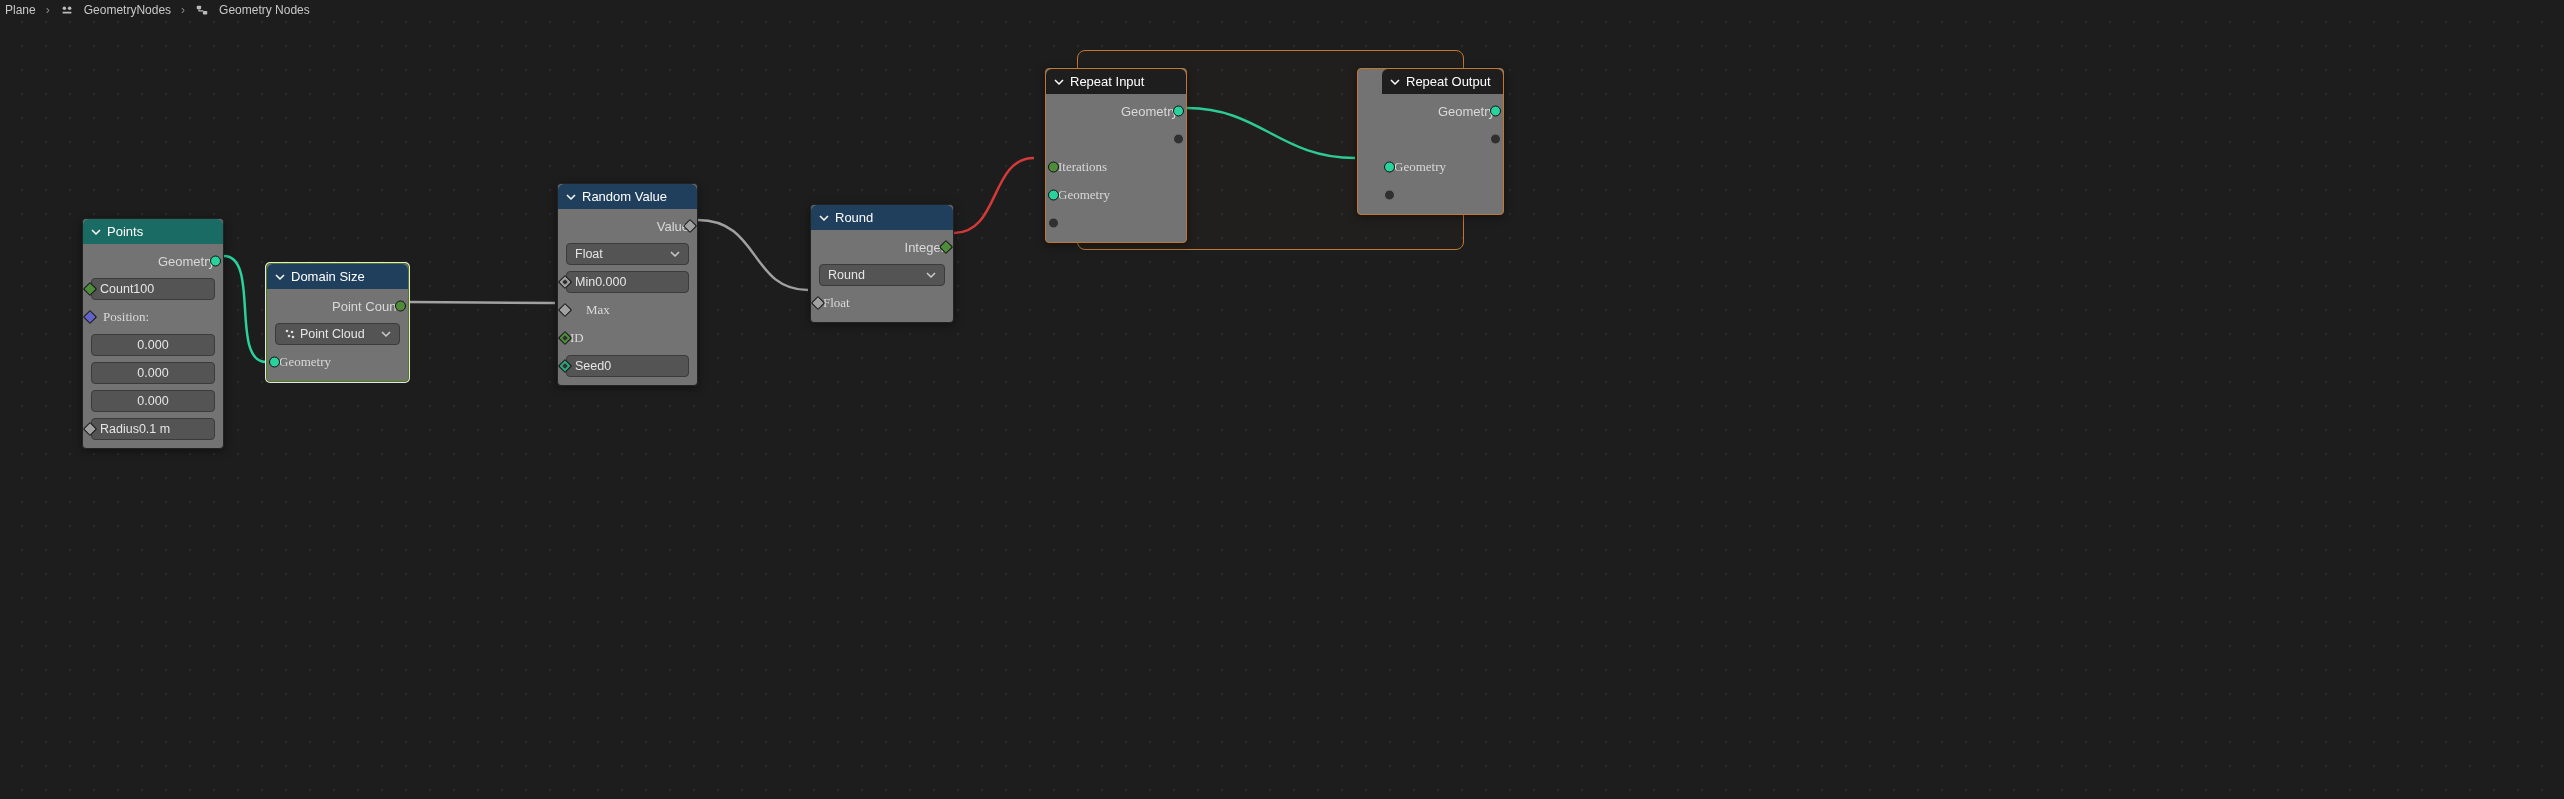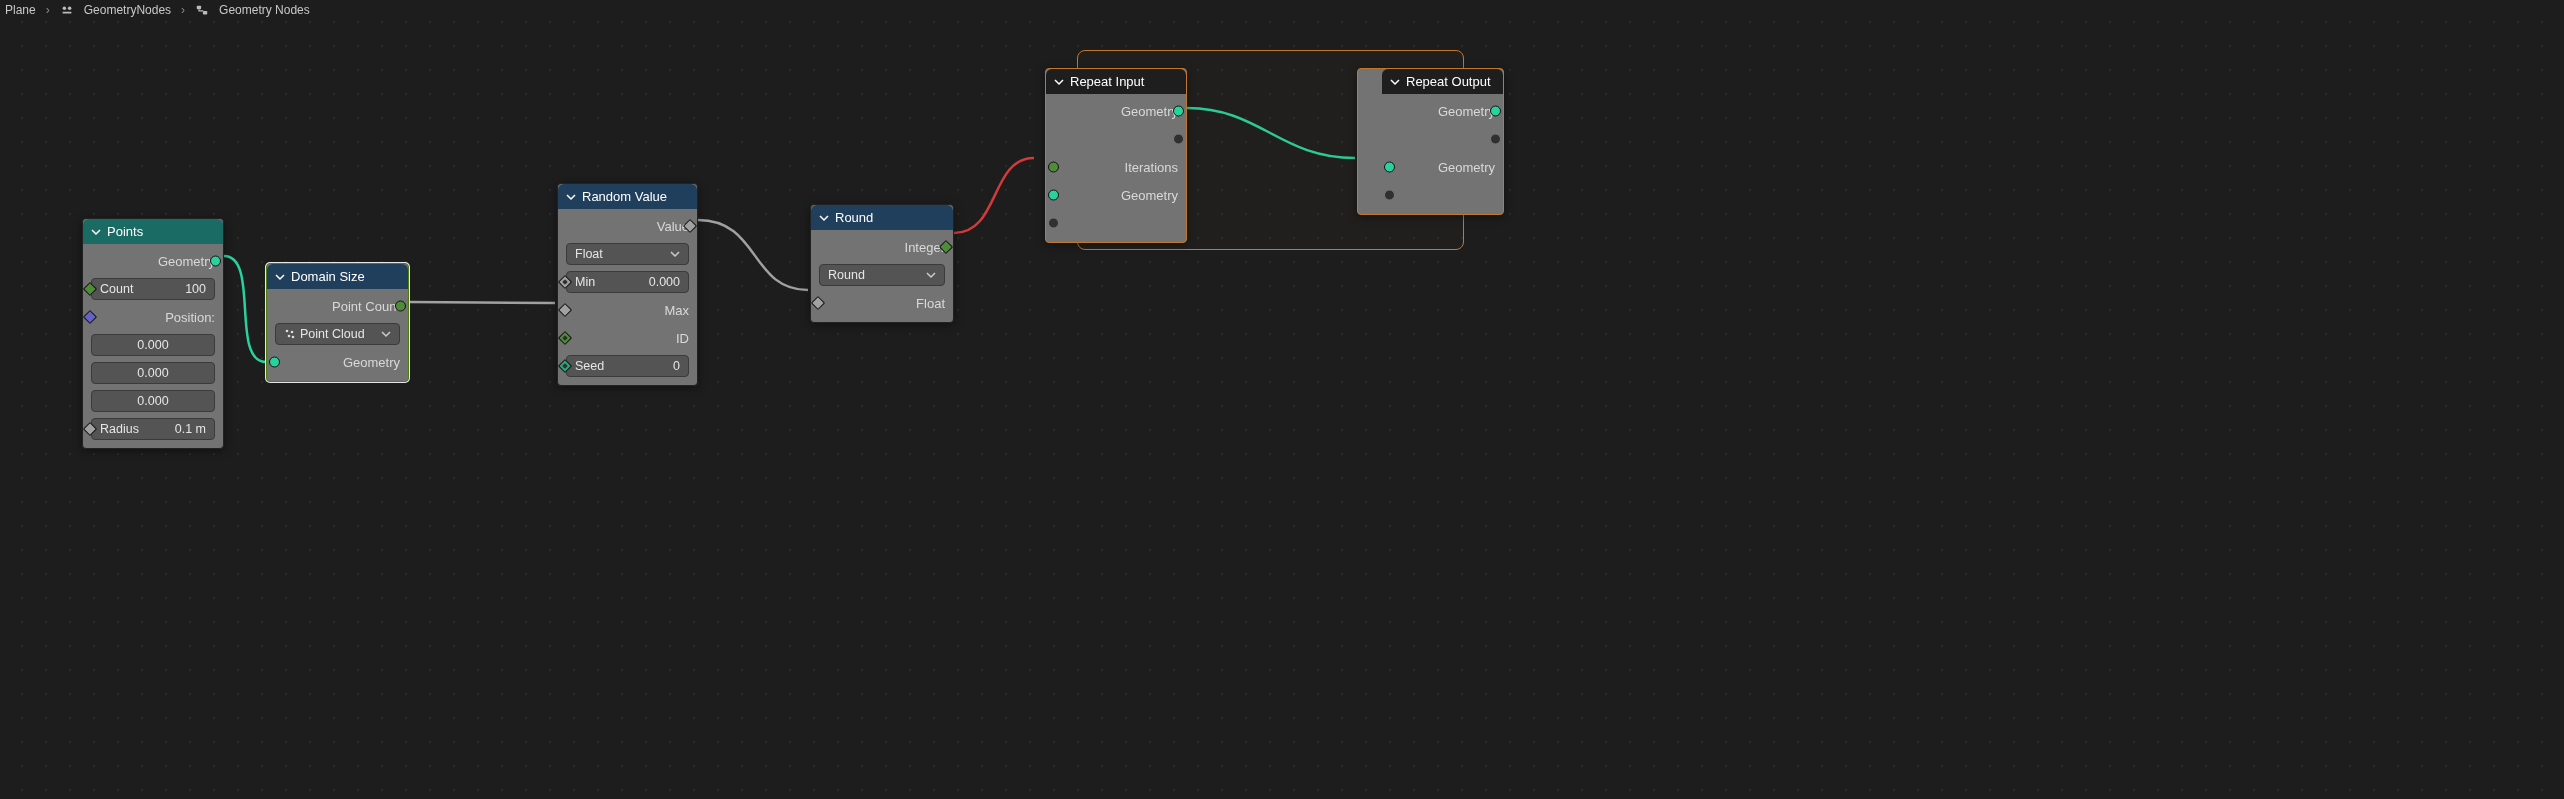--- a/index.html
+++ b/index.html
@@ -58,35 +58,35 @@
     font-size: 13px;
     color: #fff;
   }
   .hdr-geom  { background: #1a6b63; }
   .hdr-attr  { background: #1f3f5c; }
   .hdr-conv  { background: #1f3f5c; }
   .hdr-dark  { background: #1e1e1e; }
   .node .body { padding: 6px 8px 8px; display:flex; flex-direction:column; gap:6px; position:relative;}
   .row { display:flex; align-items:center; height:22px; position:relative; }
   .row.right { justify-content:flex-end; }
-  .row.left  { justify-content:flex-end; }
+  .row.left  { justify-content:flex-start;font-family:Liberation Serif, serif; }
   .lbl { color:#d9d9d9; font-size:13px; }
   .field {
     flex:1;
     background:#545454;
     border:1px solid #3b3b3b;
     border-radius:4px;
     height:22px;
     display:flex;
     align-items:center;
     padding:0 8px;
     color:#e5e5e5;
     font-size:12.5px;
   }
-  .field.split { justify-content:space-between; }
+  .field.split { }
   .field .fname { color:#e5e5e5; }
   .field .fval  { color:#e5e5e5; }
   .field.center { justify-content:center; }
   .field.select { justify-content:space-between; }
   .chev { width:10px;height:10px; }
   .chev svg{display:block;}
 
   
   .sock {
     position:absolute;

